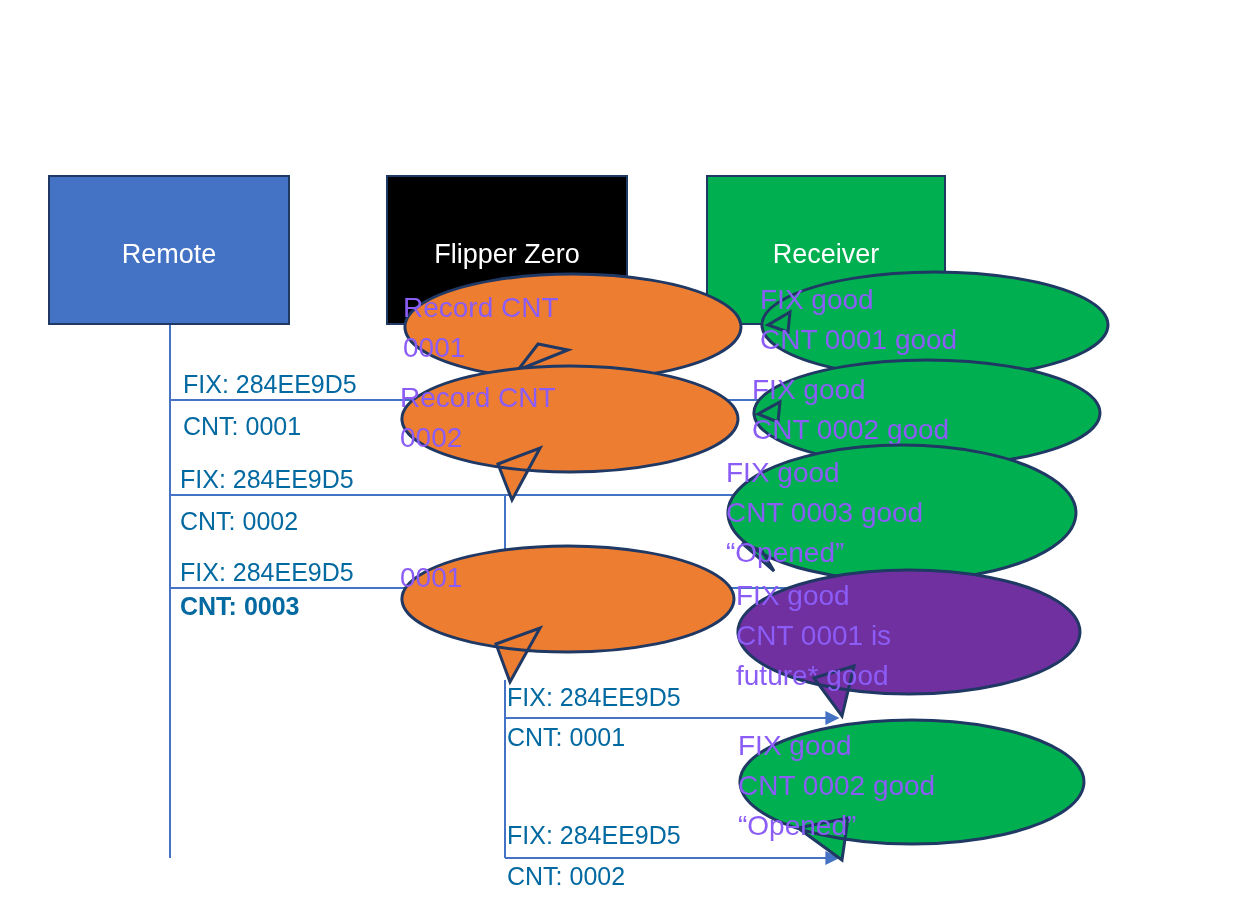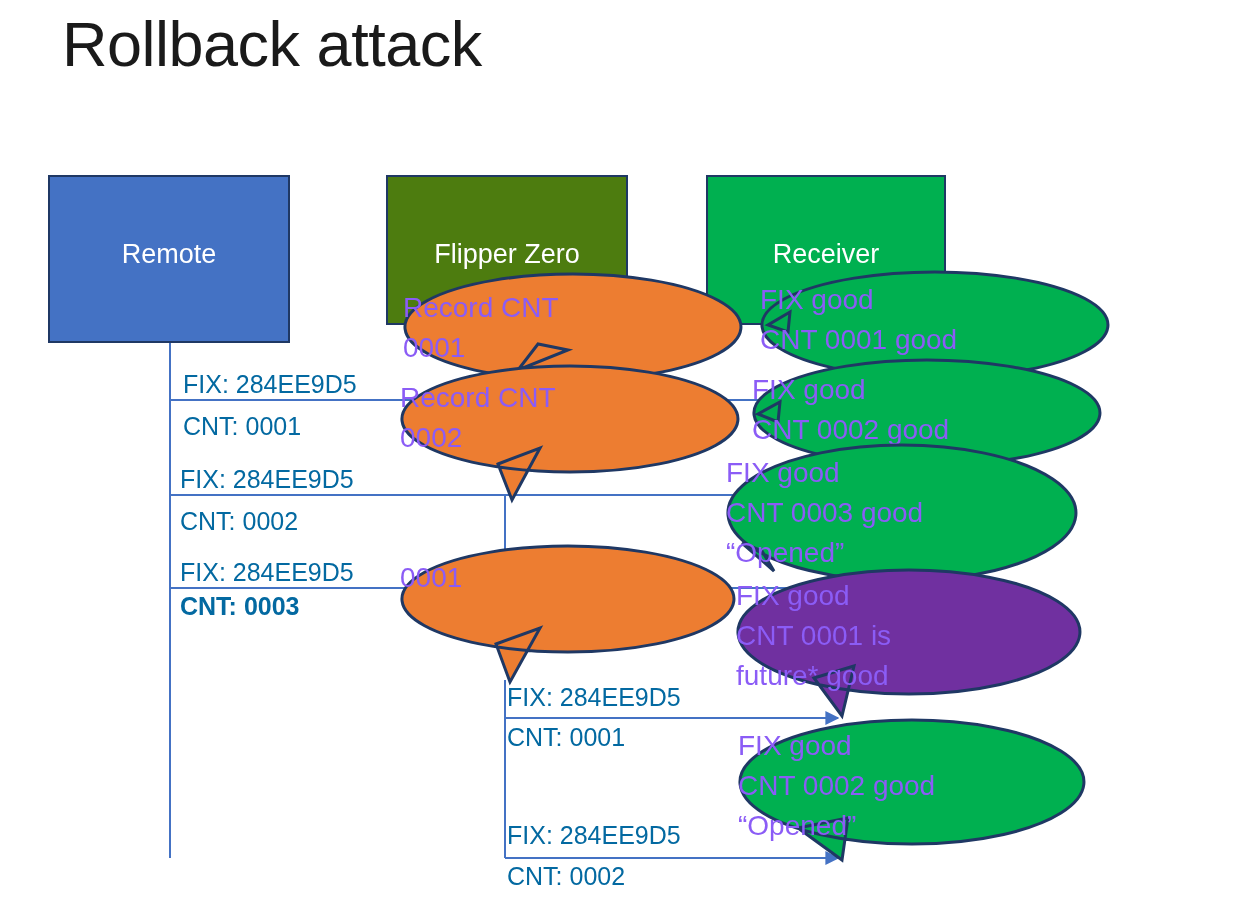--- a/index.html
+++ b/index.html
@@ -43,22 +43,22 @@
   
   .actor-box {
     position: absolute;
     border: 2px solid #1f3864;
     box-sizing: border-box;
     color: #ffffff;
     font-size: 27px;
     text-align: center;
     padding-top: 62px;
   }
-  .actor-remote   { left: 48px;  top: 175px; width: 242px; height: 168px; background: #4472C4; }
-  .actor-flipper  { left: 386px; top: 175px; width: 242px; height: 150px; background: #4d7c0f; }
+  .actor-remote   { left: 48px;  top: 175px; width: 242px; height: 150px; background: #4472C4; }
+  .actor-flipper  { left: 386px; top: 175px; width: 242px; height: 150px; background: #000000; }
   .actor-receiver { left: 706px; top: 175px; width: 240px; height: 150px; background: #00B050; }
 
   
   .msg-label {
     position: absolute;
     font-size: 25px;
     color: #0369a1;
     white-space: nowrap;
     line-height: 1.05;
   }
@@ -77,21 +77,20 @@
     font-size: 28px;
     line-height: 1.42;
     pointer-events: none;
   }
 </style>
 </head>
 <body>
 
 <div id="slide">
 
-  <div id="slide-title">Rollback attack</div>
 
   <svg class="layer" id="lines-layer" viewBox="0 0 1233 898" width="1233" height="898">
     <defs>
       <marker id="arrowblue" viewBox="0 0 10 10" refX="9" refY="5" markerWidth="7" markerHeight="7" orient="auto-start-reverse">
         <path d="M 0 0 L 10 5 L 0 10 z" fill="#4472C4"></path>
       </marker>
     </defs>
 
     <line x1="170" y1="325" x2="170" y2="858" stroke="#4472C4" stroke-width="2"></line>
 

